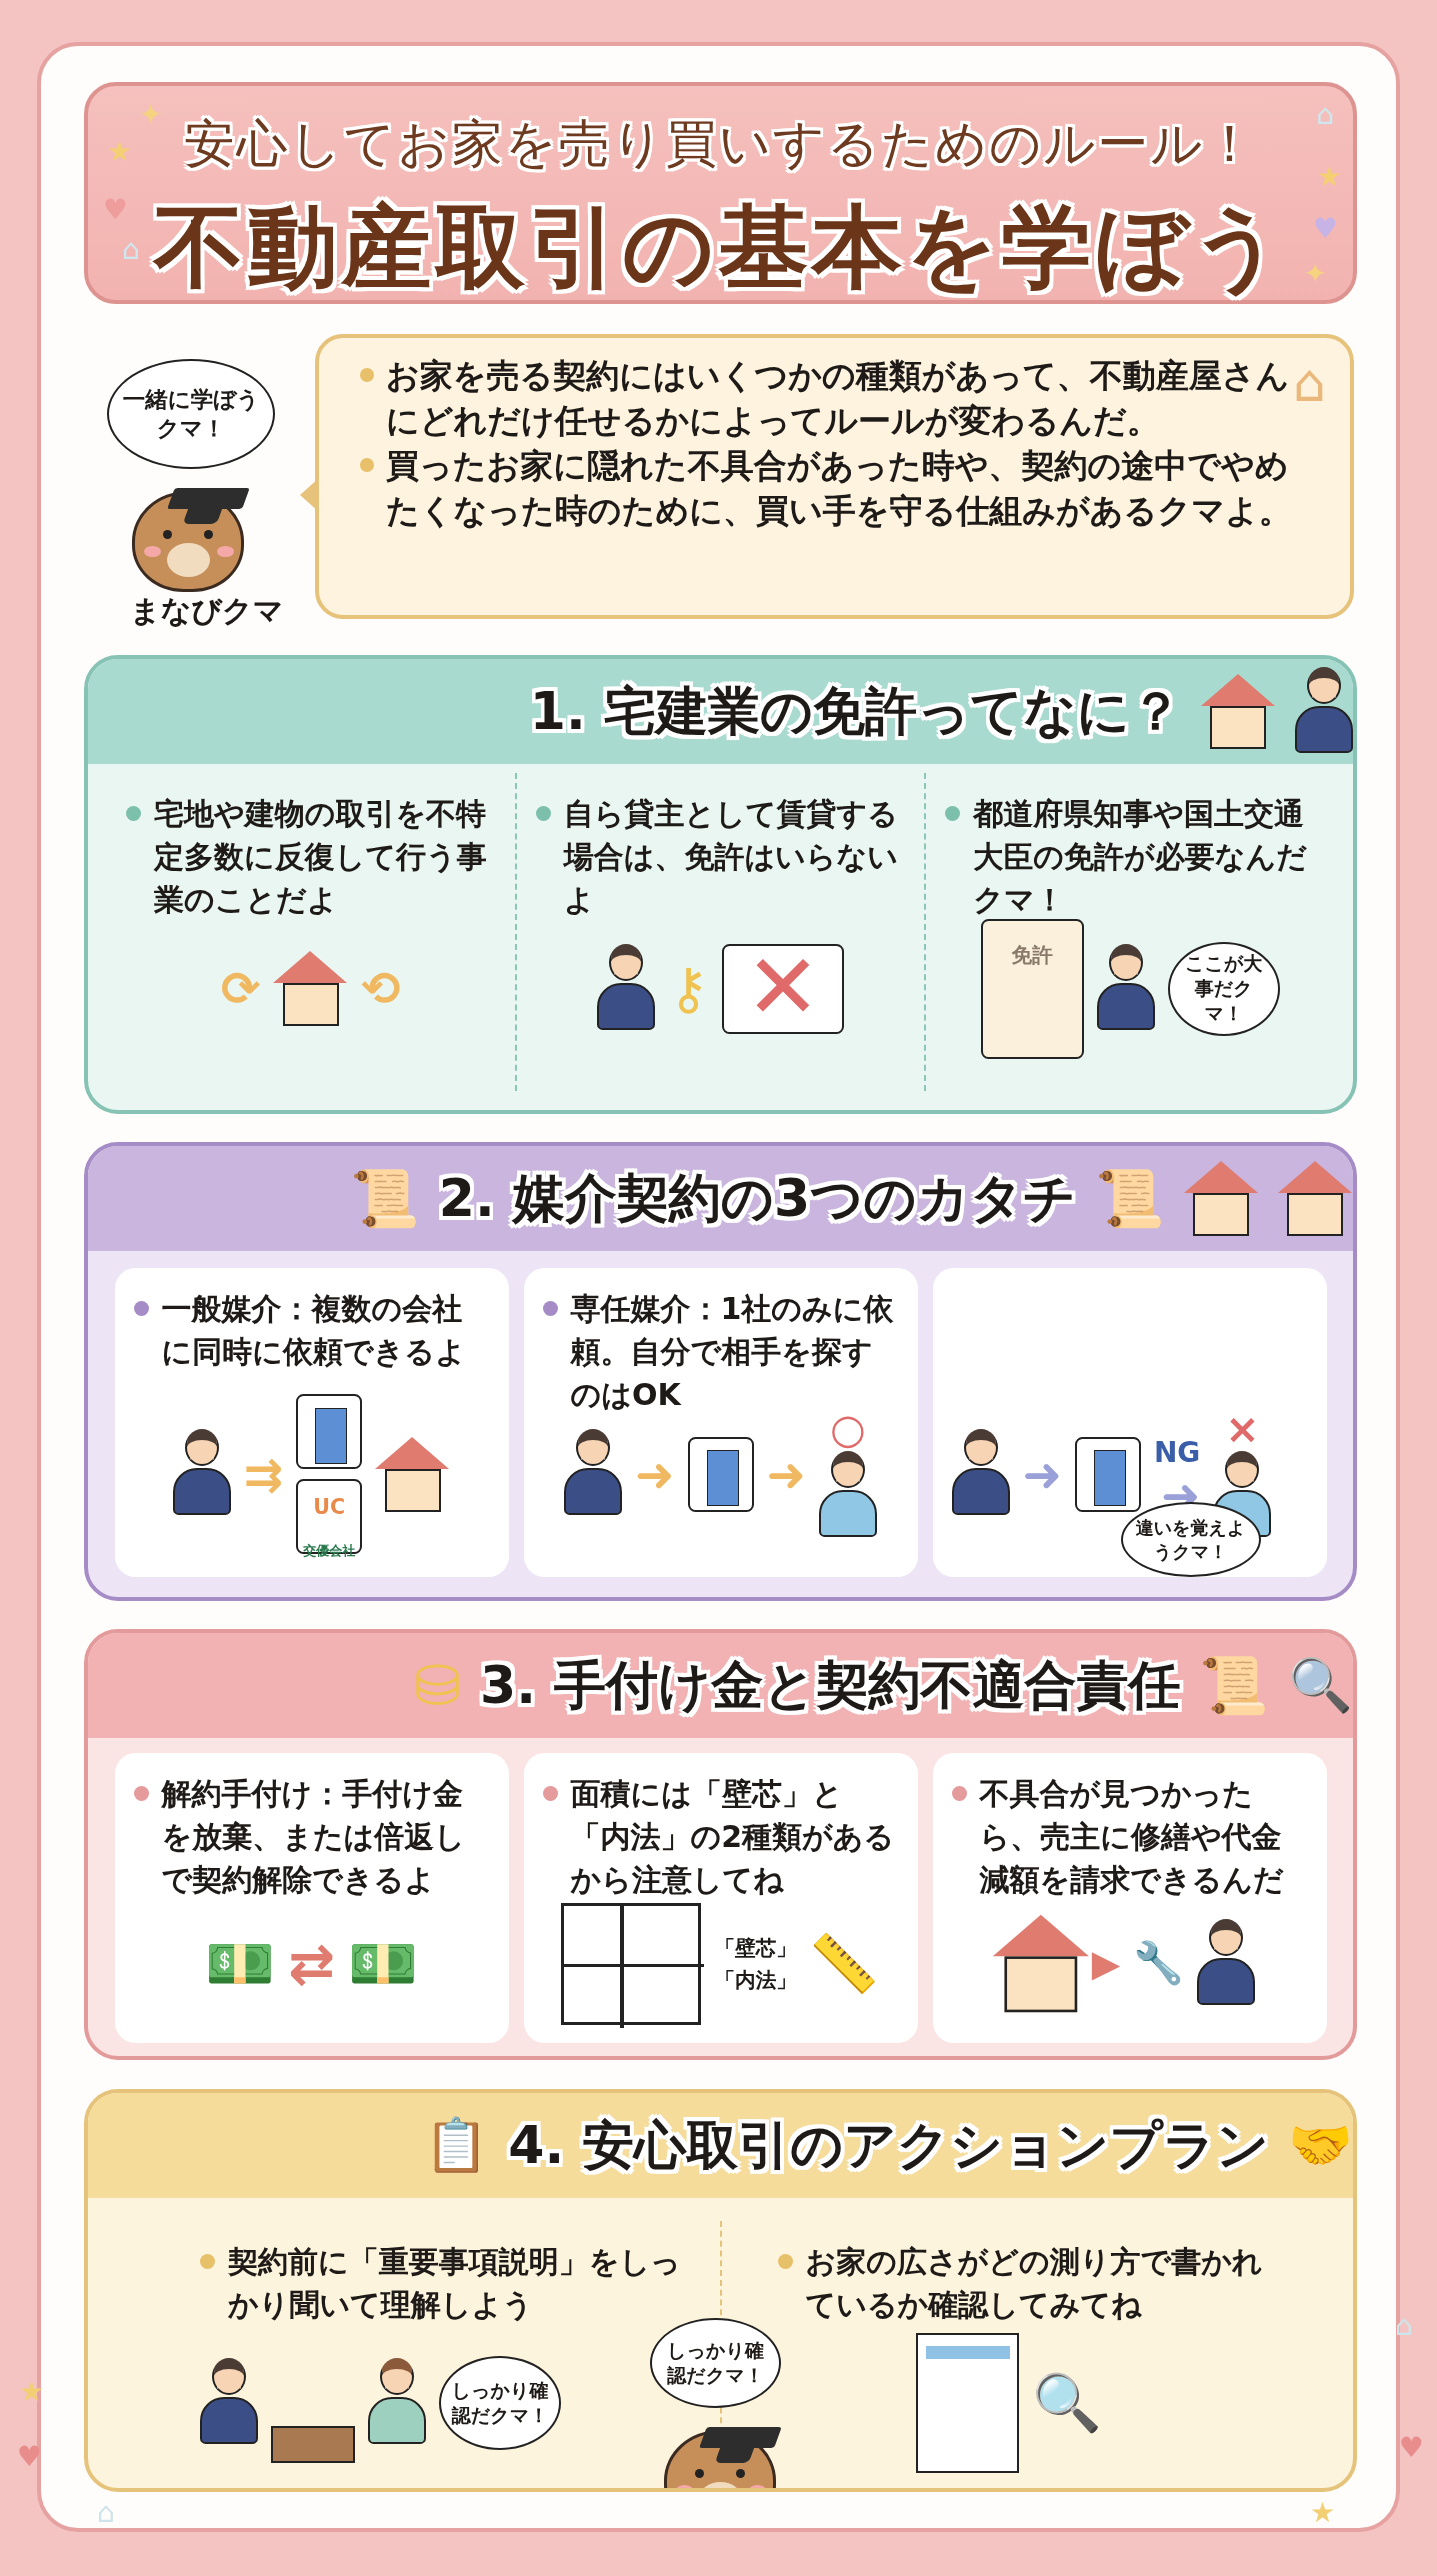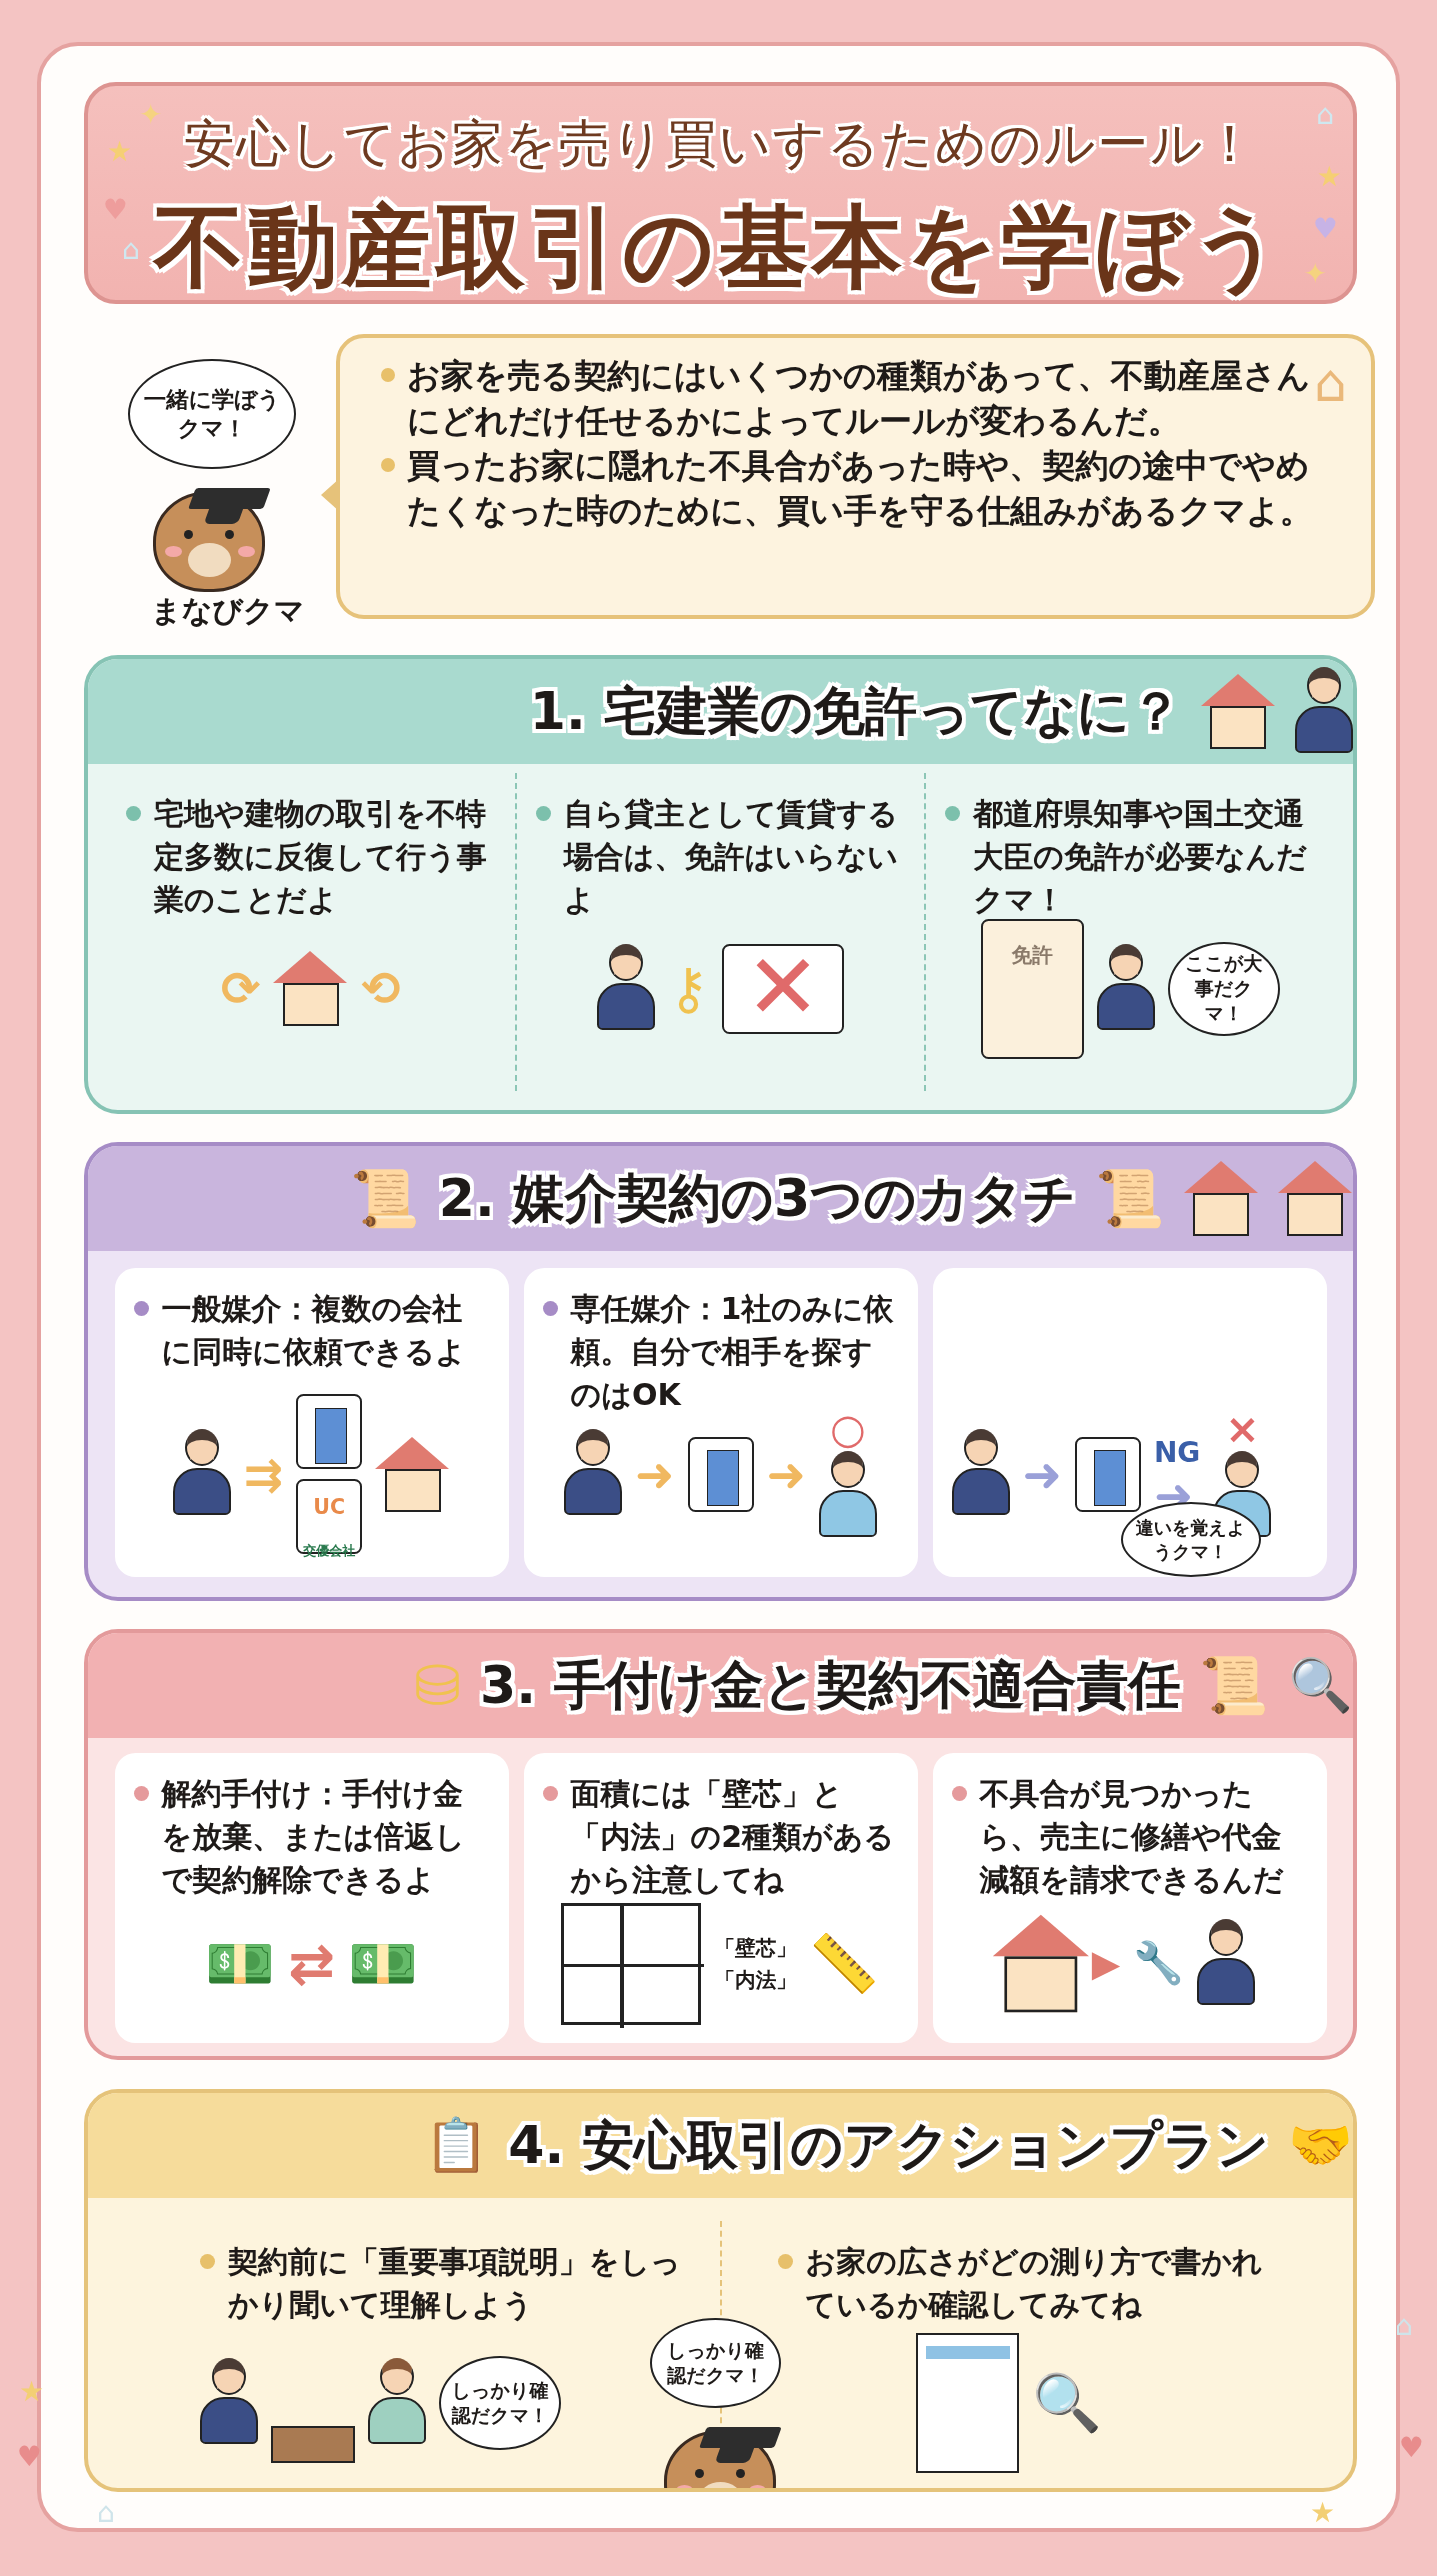--- a/index.html
+++ b/index.html
@@ -3,21 +3,21 @@
 <meta charset="utf-8">
 <style>
 *{box-sizing:border-box;margin:0;padding:0}
 html,body{width:1438px;height:2576px;overflow:hidden}
 body{background:#f4c4c3;font-family:"DejaVu Sans","Liberation Sans",sans-serif;color:#1e1a18;position:relative}
 .card{position:absolute;left:37px;top:42px;width:1363px;height:2490px;background:#fffdfb;border:4.7px solid #e5a2a0;border-radius:41px}
 .deco{position:absolute;font-size:28px;line-height:1}
 .header{position:absolute;left:84px;top:82px;width:1273px;height:222px;background:linear-gradient(#f5c0bd,#f2b3b0);border:4.7px solid #dd9491;border-radius:32px;text-align:center}
 .header .sub{margin-top:24px;font-size:51px;font-weight:normal;color:#6e3a20;letter-spacing:1.9px;text-shadow:-2.8px -2.8px 0 #fff,2.8px -2.8px 0 #fff,-2.8px 2.8px 0 #fff,2.8px 2.8px 0 #fff,0 2.8px 0 #fff,0 -2.8px 0 #fff,2.8px 0 0 #fff,-2.8px 0 0 #fff}
 .header .title{margin-top:7.5px;font-size:90px;font-weight:bold;color:#6a3519;letter-spacing:3.7px;text-shadow:-3.7px -3.7px 0 #fff,3.7px -3.7px 0 #fff,-3.7px 3.7px 0 #fff,3.7px 3.7px 0 #fff,0 3.7px 0 #fff,0 -3.7px 0 #fff,3.7px 0 0 #fff,-3.7px 0 0 #fff}
-.intro{position:absolute;left:102px;top:323px;width:1273px;height:309px}
+.intro{position:absolute;left:81px;top:323px;width:1273px;height:309px}
 .bear{position:absolute;width:140px;height:140px}
 .bearhead{position:absolute;left:14px;top:28px;width:112px;height:101px;background:#c68f5a;border:3.7px solid #3a2a20;border-radius:50% 50% 46% 46%}
 .bearhead::before,.bearhead::after{content:"";position:absolute;top:-13px;width:36px;height:36px;background:#c68f5a;border:3.7px solid #3a2a20;border-radius:50%;z-index:-1}
 .bearhead::before{left:-5.6px}.bearhead::after{right:-5.6px}
 .muzzle{position:absolute;left:32px;top:49px;width:43px;height:34px;background:#f1dcc0;border-radius:50%}
 .eye{position:absolute;top:36px;width:9.4px;height:9.4px;background:#222;border-radius:50%}
 .cheek{position:absolute;top:52px;width:17px;height:11.2px;background:#f4a9a8;border-radius:50%}
 .cap{position:absolute;left:36px;top:-5.6px;width:75px;height:20.6px;background:#2d2d2d;transform:skewX(-20deg);border-radius:2.8px;z-index:2}
 .cap::after{content:"";position:absolute;left:20.6px;top:17px;width:34px;height:19px;background:#2d2d2d;border-radius:0 0 5.6px 5.6px}
 .speech{position:absolute;background:#fff;border:2.8px solid #222;border-radius:50%;text-align:center;font-size:22.5px;font-weight:bold;line-height:1.3;display:flex;align-items:center;justify-content:center;padding:7.5px}
@@ -196,21 +196,21 @@
       </div>
     </div>
     <div class="col panel" style="height:309px">
       <div class="illus" style="justify-content:flex-start;padding-left:19px" data-name="exclusive-dedicated-illustration">
         <div class="person" data-name="seller-icon">
             <div class="h"></div>
             <div class="b"></div>
           </div>
         <span class="arrow" style="color:#9aa0d8" data-name="arrow-icon">➜</span>
         <div class="bldg" data-name="company-building-icon"></div>
-        <div style="display:flex;flex-direction:column;align-items:flex-start">
+        <div style="display:flex;flex-direction:column;align-items:flex-end">
           <span style="color:#3a5fa8;font-size:28px;font-weight:bold" data-name="ng-label">NG</span>
           <span class="arrow" style="color:#9aa0d8" data-name="arrow-icon">➜</span>
         </div>
         <div style="display:flex;flex-direction:column;align-items:center">
           <span style="color:#e06a6a;font-size:41px;font-weight:bold" data-name="ng-mark-icon">×</span>
           <div class="person" data-name="buyer-icon">
               <div class="h"></div>
               <div class="b" style="background:#8fc7e4"></div>
             </div>
         </div>

